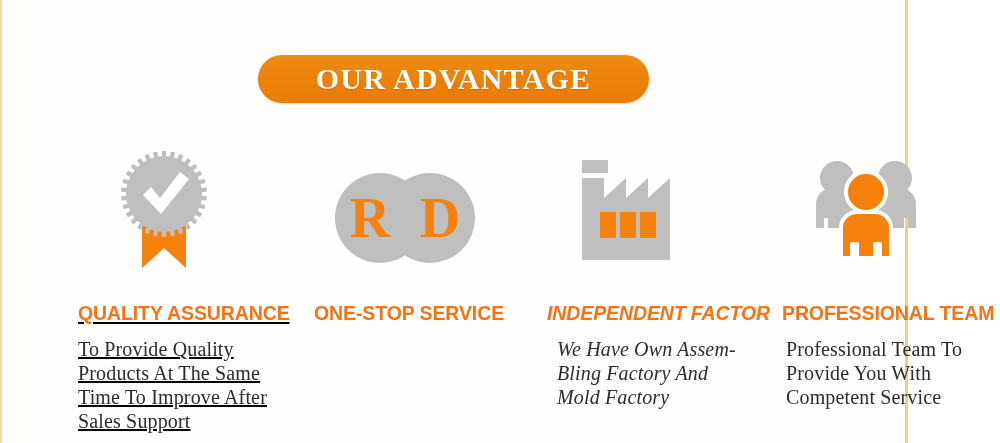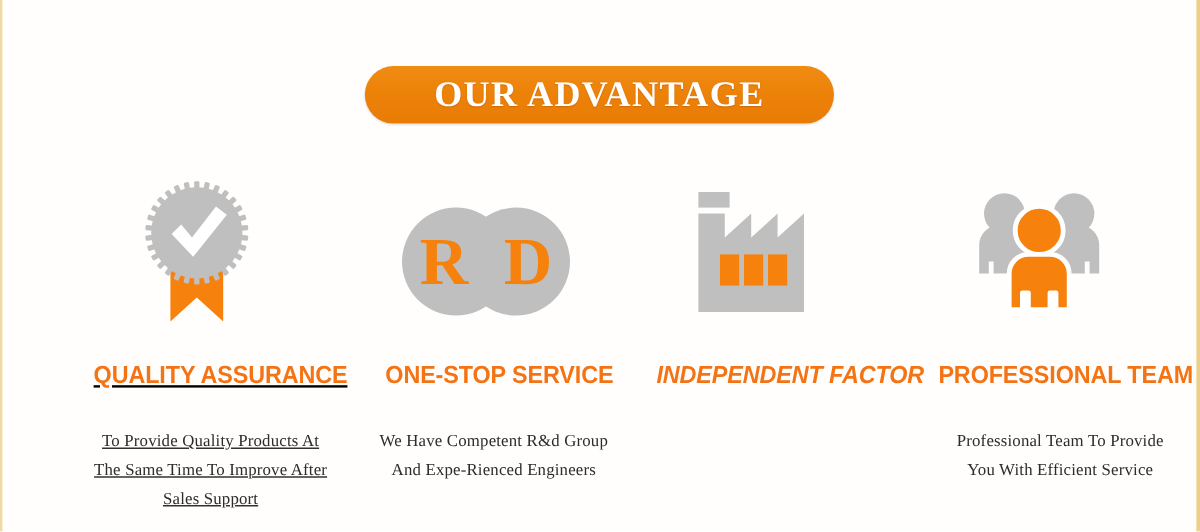--- a/index.html
+++ b/index.html
@@ -8,27 +8,26 @@
   }
   body {
     width: 1000px;
     height: 443px;
     background: #ffffff;
     font-family: "Liberation Sans", sans-serif;
     overflow: hidden;
   }
   .page {
     position: relative;
-    width: 1000px;
+    width: 908px;
     height: 443px;
     background: #fffefc;
     border-left: 2px solid #efd9a4;
     border-right: 3px solid #eccf88;
     box-sizing: border-box;
-    text-align: center;
   }
 
   
   .banner-wrap {
     position: absolute;
     left: 0;
     top: 55px;
     width: 100%;
     display: flex;
     justify-content: center;
@@ -87,23 +86,23 @@
     font-family: "Liberation Sans Narrow", "Liberation Sans", sans-serif;
     font-weight: bold;
     font-size: 20.5px;
     letter-spacing: -0.1px;
     color: #f47314;
     white-space: nowrap;
     transform: scaleX(0.95);
     transform-origin: left center;
   }
   .card-body {
-    margin-top: 32px;
+    margin-top: 12px;
     font-family: "Liberation Serif", "DejaVu Serif", serif;
-    font-size: 14px;
+    font-size: 20px;
     line-height: 24px;
     color: #2c2c2c;
     width: 195px;
     letter-spacing: 0.15px;
   }
   .card-1 .card-body,
   .card-1 .card-heading { margin-left: 4px; }
   .card-3 .card-body { margin-left: 10px; }
   .card-4 .card-body { margin-left: 4px; }
 </style>
@@ -175,51 +174,51 @@
       <div class="icon-box">
         <svg width="150" height="120" viewBox="0 0 150 120">
           <circle cx="50" cy="68" r="45" fill="#bfbfbf"></circle>
           <circle cx="100" cy="68" r="45" fill="#bfbfbf"></circle>
           <path d="M75 27 a45 45 0 0 0 0 82 a45 45 0 0 0 0 -82 Z" fill="#ffffff" opacity="0"></path>
           <text x="40" y="87" text-anchor="middle" font-family="Liberation Serif, DejaVu Serif, serif" font-size="56" font-weight="bold" fill="#f6820d">R</text>
           <text x="110" y="87" text-anchor="middle" font-family="Liberation Serif, DejaVu Serif, serif" font-size="56" font-weight="bold" fill="#f6820d">D</text>
         </svg>
       </div>
       <div class="card-heading">ONE-STOP SERVICE</div>
-      <div class="card-body">We Have Competent R&amp;d Group And Expe-Rienced Engineers</div>
     </div>
 
     <div class="card card-3">
       <div class="icon-box">
         <svg width="116" height="120" viewBox="0 0 116 120">
 
           <rect x="8" y="10" width="26" height="13" fill="#bfbfbf"></rect>
 
           <path d="M8 28 L30 28 L30 48 L52 28 L52 48 L74 28 L74 48 L96 28 L96 110 L8 110 Z" fill="#bfbfbf"></path>
 
           <rect x="26" y="62" width="16" height="26" fill="#f6820d"></rect>
           <rect x="46" y="62" width="16" height="26" fill="#f6820d"></rect>
           <rect x="66" y="62" width="16" height="26" fill="#f6820d"></rect>
         </svg>
       </div>
       <div class="card-heading">INDEPENDENT FACTOR</div>
+      <div class="card-body">We Have Own Assem-Bling Factory And Mold Factory</div>
     </div>
 
     <div class="card card-4">
       <div class="icon-box">
         <svg width="120" height="120" viewBox="0 0 120 120">
 
           <circle cx="31" cy="28" r="17" fill="#bfbfbf"></circle>
           <path d="M10 78 L10 54 a16 16 0 0 1 16 -16 L36 38 a16 16 0 0 1 16 16 L52 78 L44 78 L44 68 L40 68 L40 78 L22 78 L22 68 L18 68 L18 78 Z" fill="#bfbfbf"></path>
 
           <circle cx="89" cy="28" r="17" fill="#bfbfbf"></circle>
           <path d="M68 78 L68 54 a16 16 0 0 1 16 -16 L94 38 a16 16 0 0 1 16 16 L110 78 L102 78 L102 68 L98 68 L98 78 L80 78 L80 68 L76 68 L76 78 Z" fill="#bfbfbf"></path>
 
           <circle cx="60" cy="42" r="20" fill="#f6820d" stroke="#ffffff" stroke-width="4"></circle>
           <path d="M35 108 L35 78 a16 16 0 0 1 16 -16 L69 62 a16 16 0 0 1 16 16 L85 108 L74 108 L74 94 L69 94 L69 108 L51 108 L51 94 L46 94 L46 108 Z" fill="#f6820d" stroke="#ffffff" stroke-width="4" stroke-linejoin="round"></path>
         </svg>
       </div>
       <div class="card-heading">PROFESSIONAL TEAM</div>
-      <div class="card-body">Professional Team To Provide You With Efficient Service</div>
+      <div class="card-body">Professional Team To Provide You With Competent Service</div>
     </div>
 
   </div>
 </div>
 
 </body></html>

